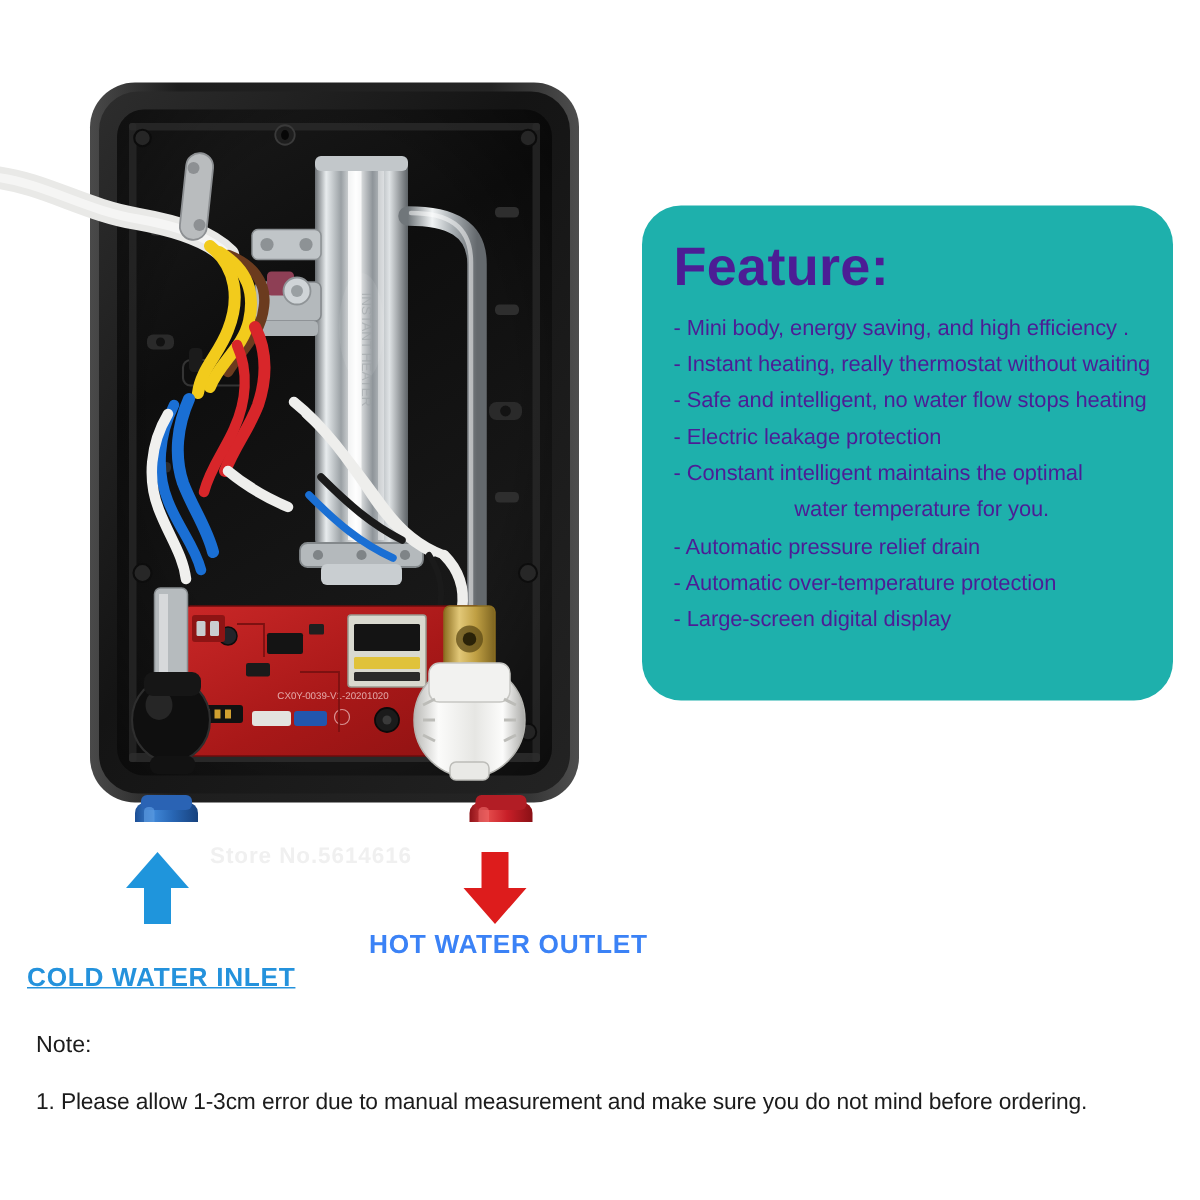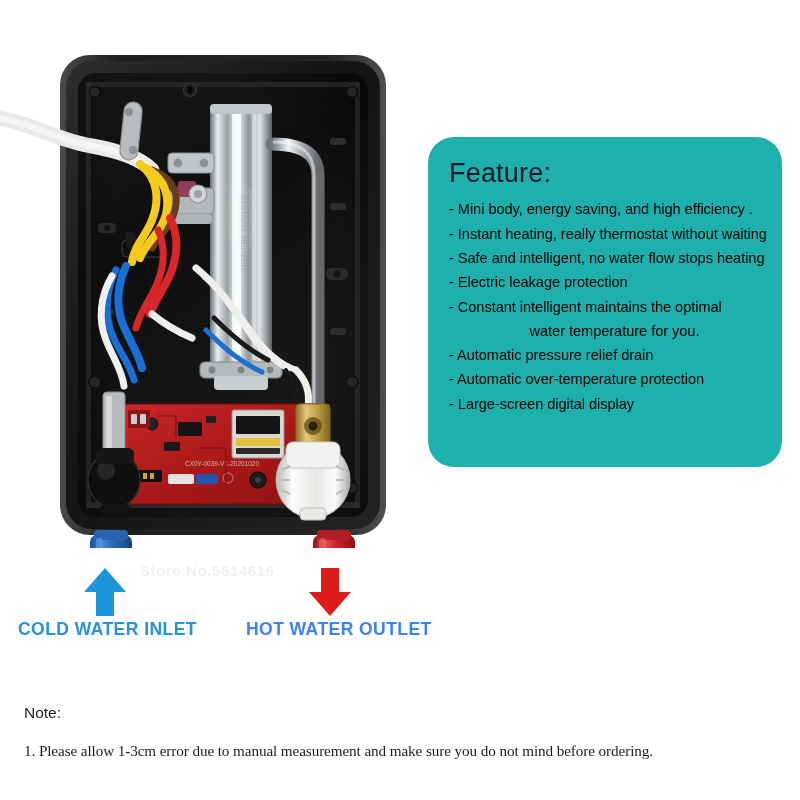--- a/index.html
+++ b/index.html
@@ -56,50 +56,50 @@
   .arrow-cold { left: 82px; top: 566px; }
   .arrow-hot  { left: 307px; top: 566px; }
 
   .flow-label {
     position: absolute;
     font-size: 17.5px;
     font-weight: 700;
     letter-spacing: 0.45px;
     white-space: nowrap;
   }
-  .label-cold { left: 18px; top: 619px; color: #2492dc; }
+  .label-cold { left: 18px; top: 641px; color: #2492dc; text-decoration: underline; }
   .label-hot  { left: 246px; top: 619px; color: #d0202a; }
 
   
   .feature-panel {
     position: absolute;
     left: 428px;
     top: 137px;
     width: 354px;
     height: 330px;
     background: #1eb0ac;
     border-radius: 26px;
     box-sizing: border-box;
     padding: 18px 14px 10px 12px;
   }
   .feature-title {
-    color: #0f172a;
-    font-size: 27px;
-    font-weight: 400;
+    color: #4c1d95;
+    font-size: 36px;
+    font-weight: 700;
     letter-spacing: 0.2px;
     margin: 4px 0 10px 9px;
     line-height: 1.05;
   }
   .feature-list {
     list-style: none;
     margin: 0;
     padding: 0 0 0 9px;
   }
   .feature-list li {
-    color: #000000;
+    color: #4c1d95;
     font-size: 14.6px;
     line-height: 24.3px;
     white-space: nowrap;
     letter-spacing: -0.05px;
   }
   .feature-list li.cont {
     padding-left: 12px;
     text-align: center;
   }
 
@@ -108,27 +108,25 @@
     position: absolute;
     left: 24px;
     top: 686px;
     width: 760px;
     color: #1c1c1c;
   }
   .notes-heading {
     font-size: 15.5px;
     line-height: 22px;
     margin-bottom: 11px;
-    margin-top: 16px;
   }
   .notes-list {
     list-style: none;
     margin: 0;
     padding: 0;
-    font-family: Liberation Serif, serif;
   }
   .notes-list li {
     font-size: 15.2px;
     line-height: 31px;
     white-space: nowrap;
     letter-spacing: -0.1px;
   }
 </style>
 </head>
 <body>

